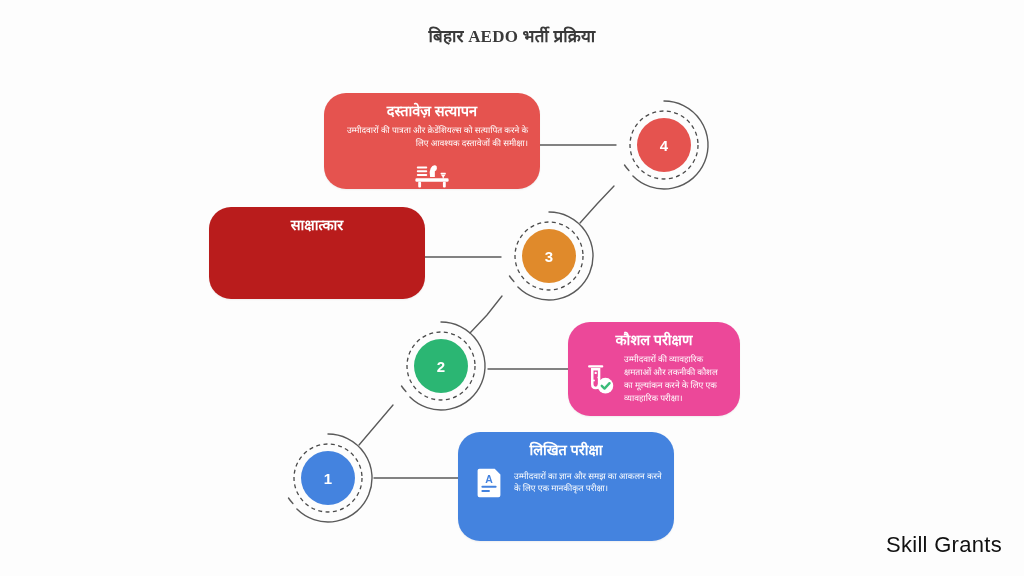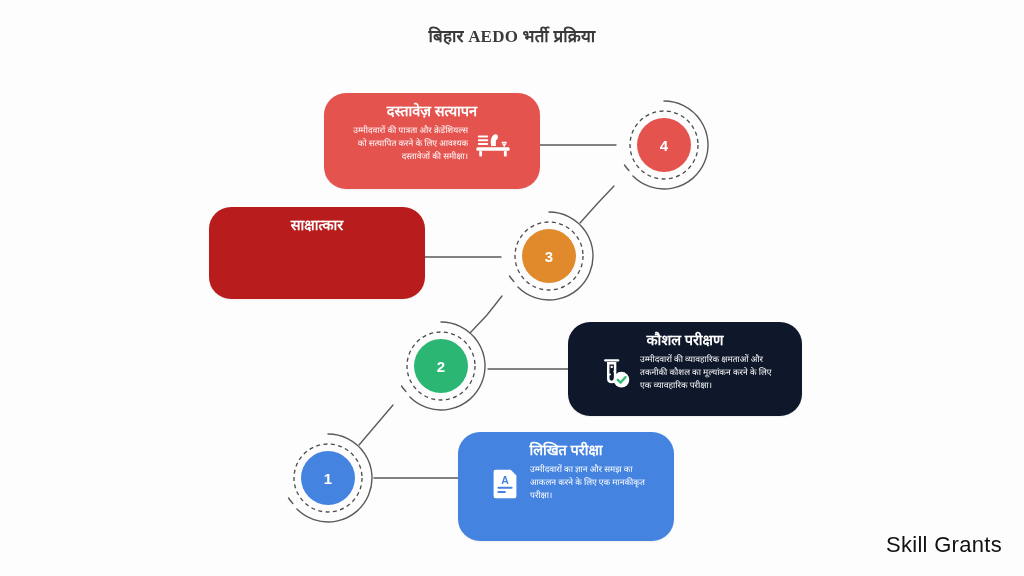--- a/index.html
+++ b/index.html
@@ -22,21 +22,21 @@
   }
 
   
   #links { position:absolute; inset:0; width:1024px; height:576px; }
 
   
   .card {
     position:absolute;
     border-radius:22px;
     color:#fff;
-    padding:10px 28px 12px;
+    padding:10px 12px 12px;
     box-shadow:0 1px 2px rgba(0,0,0,.06);
   }
   .card .c-title {
     font-family:"Liberation Serif", serif;
     font-weight:700; font-size:14.5px;
     text-align:center; line-height:1.2;
     margin-bottom:4px;
   }
   .card .c-body {
     font-family:"Liberation Serif", serif;
@@ -44,25 +44,25 @@
     text-align:center;
   }
   .card .row { display:flex; align-items:center; gap:6px; }
   .card .txtcol { flex:1 1 auto; min-width:0; }
   .card .ic { flex:0 0 auto; width:38px; height:38px; }
   .card .ic svg { display:block; width:38px; height:38px; }
 
   
   #card-4 { left:324px; top:93px;  width:216px; height:96px;  background:#E5534F; }
   #card-3 { left:209px; top:207px; width:216px; height:92px;  background:#b91c1c; }
-  #card-2 { left:568px; top:322px; width:234px; height:94px;  background:#0f172a; }
+  #card-2 { left:568px; top:322px; width:172px; height:94px;  background:#ec4899; }
   #card-1 { left:458px; top:432px; width:216px; height:109px;  background:#4483DF; }
 
   
-  #card-4 .row { flex-direction:row; }
+  #card-4 .row { flex-direction:column; }
   #card-3 .row { flex-direction:row; }
   #card-2 .row { flex-direction:row-reverse; }
   #card-1 .row { flex-direction:row-reverse; }
   #card-2 .c-title, #card-1 .c-title { text-align:center; }
   #card-2 .c-body,  #card-1 .c-body  { text-align:left; }
   #card-4 .c-body,  #card-3 .c-body  { text-align:right; }
   #card-4 .c-title, #card-3 .c-title { text-align:center; }
 
   
   .node { position:absolute; width:96px; height:96px; }

